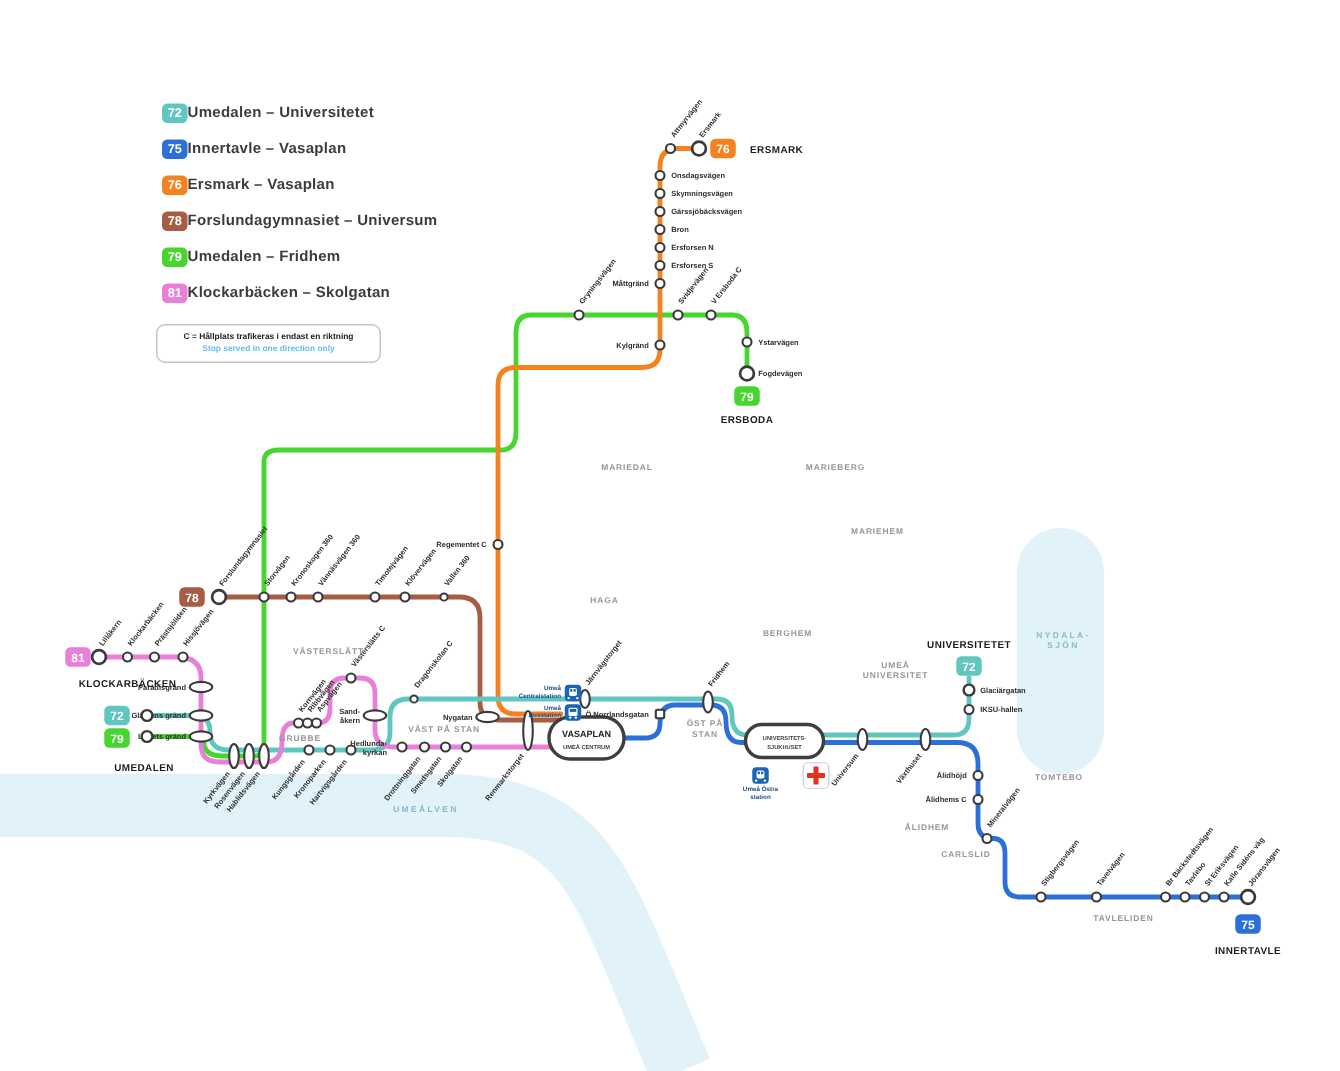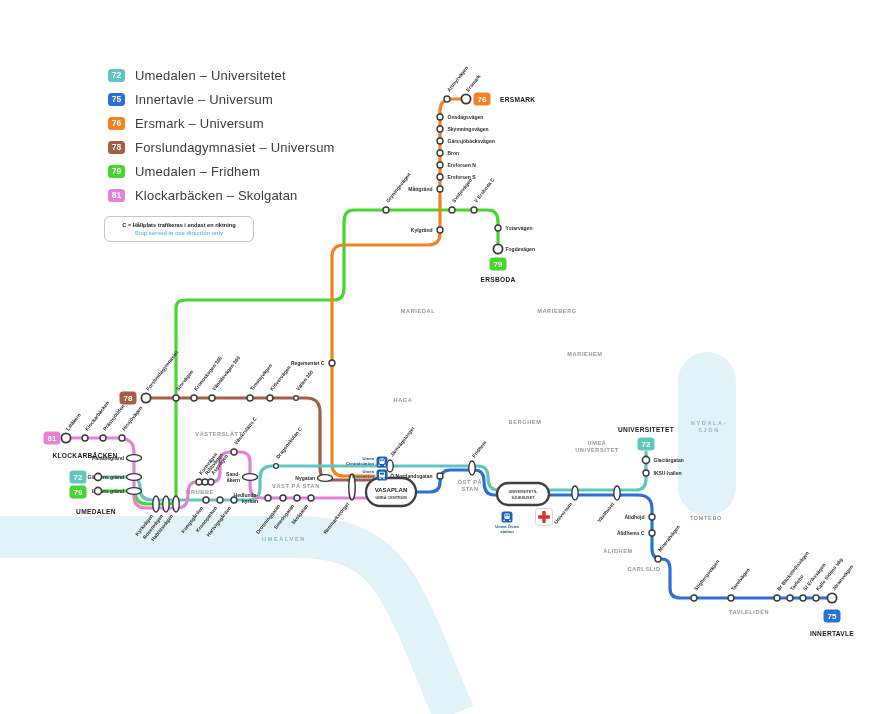--- a/index.html
+++ b/index.html
@@ -2,21 +2,21 @@
 <html><head>
 <meta charset="utf-8">
 <style>
   html,body{margin:0;padding:0;background:#fff;}
   #stage{position:relative;width:872px;height:714px;background:#fff;overflow:hidden;
          font-family:"Liberation Sans","DejaVu Sans",sans-serif;}
   #legend{position:absolute;left:108px;top:63px;z-index:5;}
   .leg-row{display:flex;align-items:center;height:24px;}
   .leg-badge{display:inline-flex;align-items:center;justify-content:center;
     width:17px;height:13px;border-radius:3.5px;color:#fff;font-size:8.5px;font-weight:bold;}
-  .leg-label{margin-left:10px;font-size:13px;font-weight:normal;color:#3c3c3c;letter-spacing:.2px;}
+  .leg-label{margin-left:0;font-size:10px;font-weight:bold;color:#3c3c3c;letter-spacing:.2px;}
   #notebox{position:absolute;left:104px;top:216px;width:140px;z-index:5;
     border:1px solid #c5c5c5;border-radius:6px;padding:5px 4px;text-align:center;background:#fff;}
   #notebox .n1{font-size:5.6px;font-weight:bold;color:#222;}
   #notebox .n2{font-size:5.6px;font-weight:bold;color:#64bfee;margin-top:2px;}
   svg text{font-family:"Liberation Sans","DejaVu Sans",sans-serif;}
   .stoplbl{font-size:5px;font-weight:600;fill:#2e2e2e;}
   .district{font-size:5.6px;font-weight:bold;fill:#979797;letter-spacing:.6px;}
   .waterlbl{font-size:5.6px;font-weight:bold;fill:#8ab9c8;letter-spacing:1.6px;}
   .terminal{font-size:6.6px;font-weight:800;fill:#1c1c1c;letter-spacing:.3px;}
   .badgetxt{font-size:8px;font-weight:bold;fill:#fff;}
@@ -28,25 +28,25 @@
 <body>
 
 <div id="stage">
   <div id="legend">
       <div class="leg-row">
         <span class="leg-badge" style="background: rgb(95, 199, 191);">72</span>
         <span class="leg-label">Umedalen – Universitetet</span>
       </div>
       <div class="leg-row">
         <span class="leg-badge" style="background: rgb(43, 111, 217);">75</span>
-        <span class="leg-label">Innertavle – Universum</span>
+        <span class="leg-label">Innertavle – Vasaplan</span>
       </div>
       <div class="leg-row">
         <span class="leg-badge" style="background: rgb(245, 130, 31);">76</span>
-        <span class="leg-label">Ersmark – Universum</span>
+        <span class="leg-label">Ersmark – Vasaplan</span>
       </div>
       <div class="leg-row">
         <span class="leg-badge" style="background: rgb(166, 93, 68);">78</span>
         <span class="leg-label">Forslundagymnasiet – Universum</span>
       </div>
       <div class="leg-row">
         <span class="leg-badge" style="background: rgb(70, 214, 46);">79</span>
         <span class="leg-label">Umedalen – Fridhem</span>
       </div>
       <div class="leg-row">

